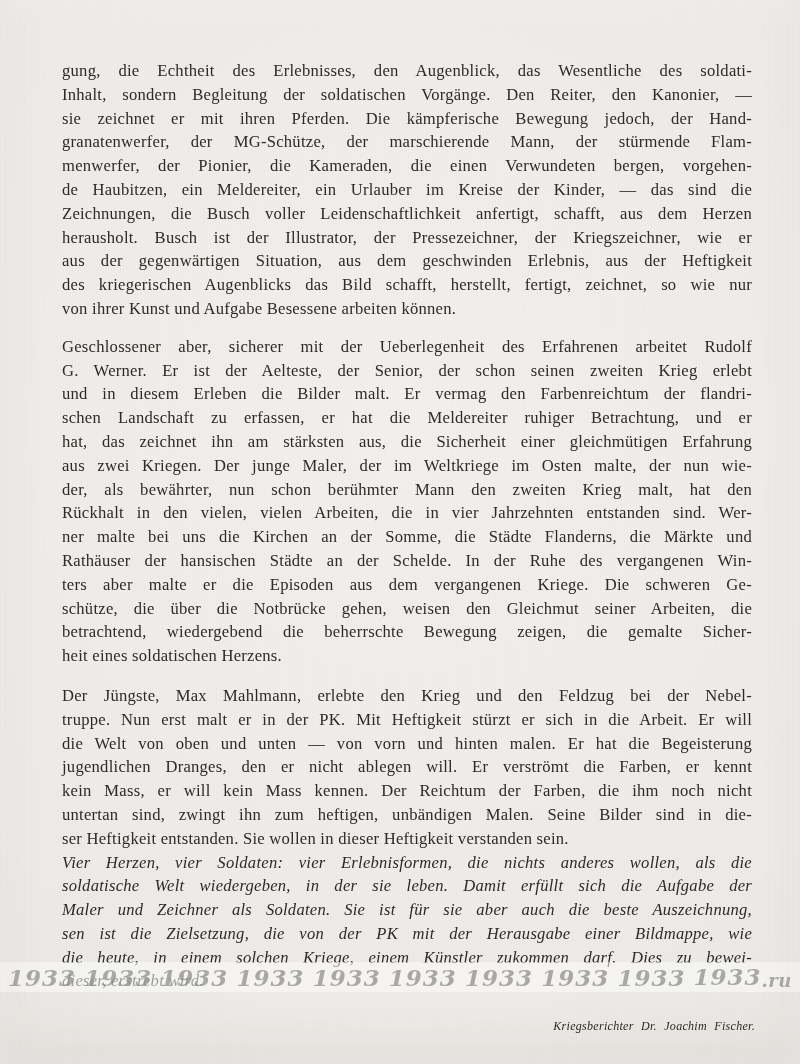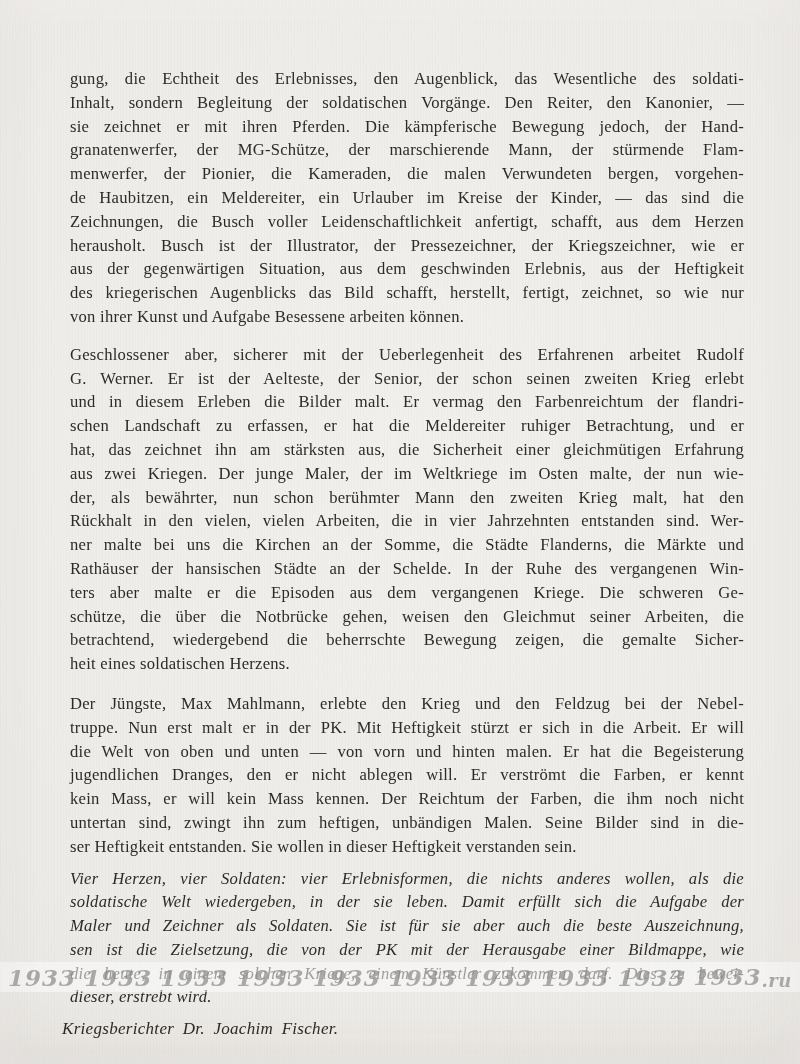--- a/index.html
+++ b/index.html
@@ -33,42 +33,42 @@
   .text-block {
     position: absolute;
     left: 62px;
     top: 59px;
     width: 690px;
     color: var(--ink, #2d2b26);
     font-size: 16.6px;
     line-height: 23.8px;
     letter-spacing: 0.25px;
   }
-  .para { margin: 8px; }
+  .para { margin: 0; }
   .para + .para { margin-top: 14px; }
   .para.gap-lg { margin-top: 16px; }
   .para.no-gap { margin-top: 0; font-style: italic; }
 
   .line {
     text-align: justify;
     text-align-last: justify;
     white-space: normal;
   }
   .line.last {
     text-align-last: left;
   }
 
   .signature {
     position: absolute;
     left: 62px;
     top: 1019px;
     width: 693px;
-    text-align: left;
+    text-align: right;
     font-style: italic;
-    font-size: 17px;
+    font-size: 12px;
     letter-spacing: 0.3px;
     word-spacing: 4px;
     color: var(--ink, #2d2b26);
   }
 
   .watermark-band {
     position: absolute;
     left: 0;
     top: 962px;
     width: 800px;
@@ -100,21 +100,21 @@
 <body>
 
 <div class="paper-texture"></div>
 
 <main class="text-block">
     <div class="para">
       <div class="line">gung, die Echtheit des Erlebnisses, den Augenblick, das Wesentliche des soldati-</div>
       <div class="line">Inhalt, sondern Begleitung der soldatischen Vorgänge. Den Reiter, den Kanonier, —</div>
       <div class="line">sie zeichnet er mit ihren Pferden. Die kämpferische Bewegung jedoch, der Hand-</div>
       <div class="line">granatenwerfer, der MG-Schütze, der marschierende Mann, der stürmende Flam-</div>
-      <div class="line">menwerfer, der Pionier, die Kameraden, die malen Verwundeten bergen, vorgehen-</div>
+      <div class="line">menwerfer, der Pionier, die Kameraden, die einen Verwundeten bergen, vorgehen-</div>
       <div class="line">de Haubitzen, ein Meldereiter, ein Urlauber im Kreise der Kinder, — das sind die</div>
       <div class="line">Zeichnungen, die Busch voller Leidenschaftlichkeit anfertigt, schafft, aus dem Herzen</div>
       <div class="line">herausholt. Busch ist der Illustrator, der Pressezeichner, der Kriegszeichner, wie er</div>
       <div class="line">aus der gegenwärtigen Situation, aus dem geschwinden Erlebnis, aus der Heftigkeit</div>
       <div class="line">des kriegerischen Augenblicks das Bild schafft, herstellt, fertigt, zeichnet, so wie nur</div>
       <div class="line last">von ihrer Kunst und Aufgabe Besessene arbeiten können.</div>
     </div>
     <div class="para">
       <div class="line">Geschlossener aber, sicherer mit der Ueberlegenheit des Erfahrenen arbeitet Rudolf</div>
       <div class="line">G. Werner. Er ist der Aelteste, der Senior, der schon seinen zweiten Krieg erlebt</div>

